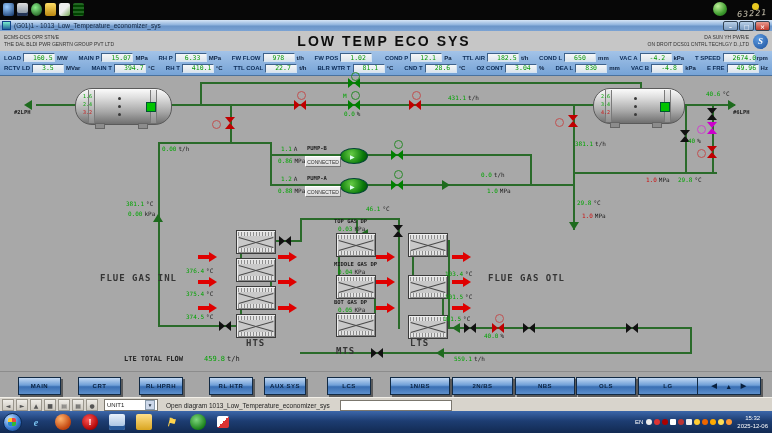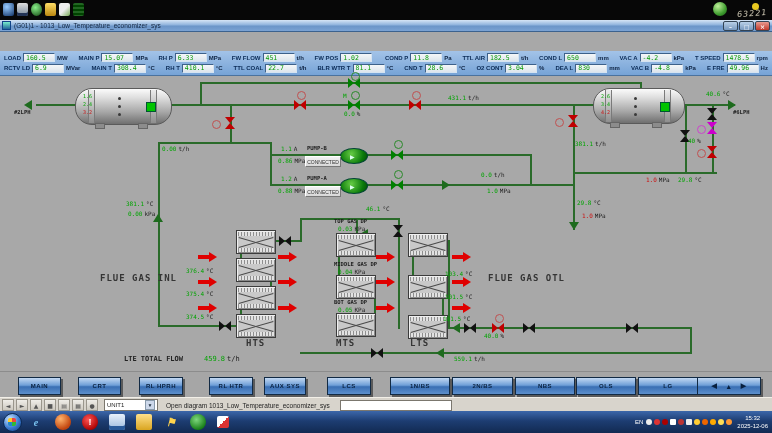--- a/index.html
+++ b/index.html
@@ -23,21 +23,21 @@
   .hcol{font:5px "Liberation Sans",sans-serif;color:#333;line-height:7px;white-space:nowrap;}
   #hl{margin-left:4px;width:230px;}
   #hc{flex:1;text-align:center;font:bold 14px "Liberation Sans",sans-serif;letter-spacing:2px;color:#0d0d0d;}
   #hr{width:215px;text-align:right;}
   #logo{width:15px;height:15px;margin:0 4px;border-radius:50%;background:radial-gradient(circle at 35% 30%,#5d9be0,#1a4f9c);color:#fff;font:italic bold 9px "Liberation Serif",serif;display:flex;align-items:center;justify-content:center;}
   
   #strip{position:absolute;left:0;top:51px;width:772px;height:25px;background:linear-gradient(#a3c3e8,#76a3d6);border-bottom:1px solid #4a729e;display:flex;flex-direction:column;justify-content:space-evenly;box-sizing:border-box;padding:1px 4px;}
   .srow{display:flex;justify-content:space-between;align-items:center;}
   .scell{display:flex;align-items:center;gap:2px;}
   .slb{font:bold 6px "Liberation Sans",sans-serif;color:#0a2a55;white-space:nowrap;}
-  .sbx{width:32px;height:9px;background:linear-gradient(#f5f7f9,#dde5ec);border:1px solid #3d618a;border-right-color:#d5e4f2;border-bottom-color:#d5e4f2;font:6.5px "DejaVu Sans Mono",monospace;color:#0b9a0b;display:flex;align-items:center;padding:0 2px;box-sizing:border-box;}
+  .sbx{width:32px;height:9px;background:linear-gradient(#f5f7f9,#dde5ec);border:1px solid #3d618a;border-right-color:#d5e4f2;border-bottom-color:#d5e4f2;font:6.5px "DejaVu Sans Mono",monospace;color:#0b9a0b;display:flex;align-items:center;padding:0 9px;box-sizing:border-box;}
   .sun{font:bold 6px "Liberation Sans",sans-serif;color:#0e2342;white-space:nowrap;}
   
   #diagram{position:absolute;left:0;top:76px;width:772px;height:295px;background:#a8a8a8;}
   .ph{position:absolute;height:2px;background:#2a6b2a;}
   .pv{position:absolute;width:2px;background:#2a6b2a;}
   .valve{position:absolute;width:12px;height:10px;display:flex;align-items:center;}
   .valve::before{content:"";width:0;height:0;border-top:5px solid transparent;border-bottom:5px solid transparent;border-left:6px solid var(--c);}
   .valve::after{content:"";width:0;height:0;border-top:5px solid transparent;border-bottom:5px solid transparent;border-right:6px solid var(--c);}
   .valve.vv{transform:rotate(90deg);}
   .vicon{position:absolute;width:7px;height:7px;border:1px solid var(--c);border-radius:50%;}
@@ -109,83 +109,95 @@
   <div id="titlebar">
     <div class="wicon"></div>
     <div id="titletext">(G01)1 - 1013_Low_Temperature_economizer_sys</div>
     <div id="wctrl">
       <div class="wbtn">–</div>
       <div class="wbtn">□</div>
       <div class="wbtn close">×</div>
     </div>
   </div>
 
+  <div id="hmihdr">
+    <div class="hcol" id="hl">
+      <div>ECMS-DCS OPR STN/E</div>
+      <div>THE DAL BLDI PWR GENRTN GROUP PVT LTD</div>
+    </div>
+    <div id="hc">LOW TEMP ECO SYS</div>
+    <div class="hcol" id="hr">
+      <div>DA SUN YH PWR/E</div>
+      <div>ON DROIT DCS01 CNTRL TECHLGY D.,LTD</div>
+    </div>
+    <div id="logo">S</div>
+  </div>
 
   <div id="strip">
     <div class="srow">
       <div class="scell">
           <span class="slb">LOAD</span>
           <span class="sbx">160.5</span>
           <span class="sun">MW</span>
         </div>
       <div class="scell">
           <span class="slb">MAIN P</span>
           <span class="sbx">15.07</span>
           <span class="sun">MPa</span>
         </div>
       <div class="scell">
           <span class="slb">RH P</span>
           <span class="sbx">6.33</span>
           <span class="sun">MPa</span>
         </div>
       <div class="scell">
           <span class="slb">FW FLOW</span>
-          <span class="sbx">451</span>
+          <span class="sbx">978</span>
           <span class="sun">t/h</span>
         </div>
       <div class="scell">
           <span class="slb">FW POS</span>
           <span class="sbx">1.02</span>
           <span class="sun"></span>
         </div>
       <div class="scell">
           <span class="slb">COND P</span>
-          <span class="sbx">11.8</span>
+          <span class="sbx">12.1</span>
           <span class="sun">Pa</span>
         </div>
       <div class="scell">
           <span class="slb">TTL AIR</span>
           <span class="sbx">182.5</span>
           <span class="sun">t/h</span>
         </div>
       <div class="scell">
           <span class="slb">COND L</span>
           <span class="sbx">650</span>
           <span class="sun">mm</span>
         </div>
       <div class="scell">
           <span class="slb">VAC A</span>
           <span class="sbx">-4.2</span>
           <span class="sun">kPa</span>
         </div>
       <div class="scell">
           <span class="slb">T SPEED</span>
-          <span class="sbx">1478.5</span>
+          <span class="sbx">2674.0</span>
           <span class="sun">rpm</span>
         </div>
     </div>
     <div class="srow">
       <div class="scell">
           <span class="slb">RCTV LD</span>
-          <span class="sbx">6.9</span>
+          <span class="sbx">3.5</span>
           <span class="sun">MVar</span>
         </div>
       <div class="scell">
           <span class="slb">MAIN T</span>
-          <span class="sbx">308.4</span>
+          <span class="sbx">394.7</span>
           <span class="sun">°C</span>
         </div>
       <div class="scell">
           <span class="slb">RH T</span>
           <span class="sbx">410.1</span>
           <span class="sun">°C</span>
         </div>
       <div class="scell">
           <span class="slb">TTL COAL</span>
           <span class="sbx">22.7</span>
@@ -412,21 +424,21 @@
     <div class="fga" style="left:376px;top:179px;"></div>
     <div class="fga" style="left:376px;top:204px;"></div>
     <div class="fga" style="left:376px;top:230px;"></div>
     <div class="fga" style="left:452px;top:179px;"></div>
     <div class="fga" style="left:452px;top:204px;"></div>
     <div class="fga" style="left:452px;top:230px;"></div>
 
     <span class="bl" style="left:100px;top:197px;">FLUE GAS INL</span>
     <span class="bl" style="left:488px;top:197px;">FLUE GAS OTL</span>
     <span class="bl" style="left:246px;top:262px;">HTS</span>
-    <span class="bl" style="left:336px;top:262px;">MTS</span>
+    <span class="bl" style="left:336px;top:270px;">MTS</span>
     <span class="bl" style="left:410px;top:262px;">LTS</span>
     <span class="dl" style="left:14px;top:33px;">#2LPH</span>
     <span class="dl" style="left:733px;top:33px;">#6LPH</span>
     <span class="dl" style="left:334px;top:142px;">TOP GAS DP</span>
     <span class="v gv" style="left:338px;top:149px;"><span>0.03</span><span class="uu">KPa</span></span>
     <span class="dl" style="left:334px;top:185px;">MIDDLE GAS DP</span>
     <span class="v gv" style="left:338px;top:192px;"><span>0.04</span><span class="uu">KPa</span></span>
     <span class="dl" style="left:334px;top:223px;">BOT GAS DP</span>
     <span class="v gv" style="left:338px;top:230px;"><span>0.05</span><span class="uu">KPa</span></span>
     <span class="dl" style="left:124px;top:279px;font-size:7px;">LTE TOTAL FLOW</span>

